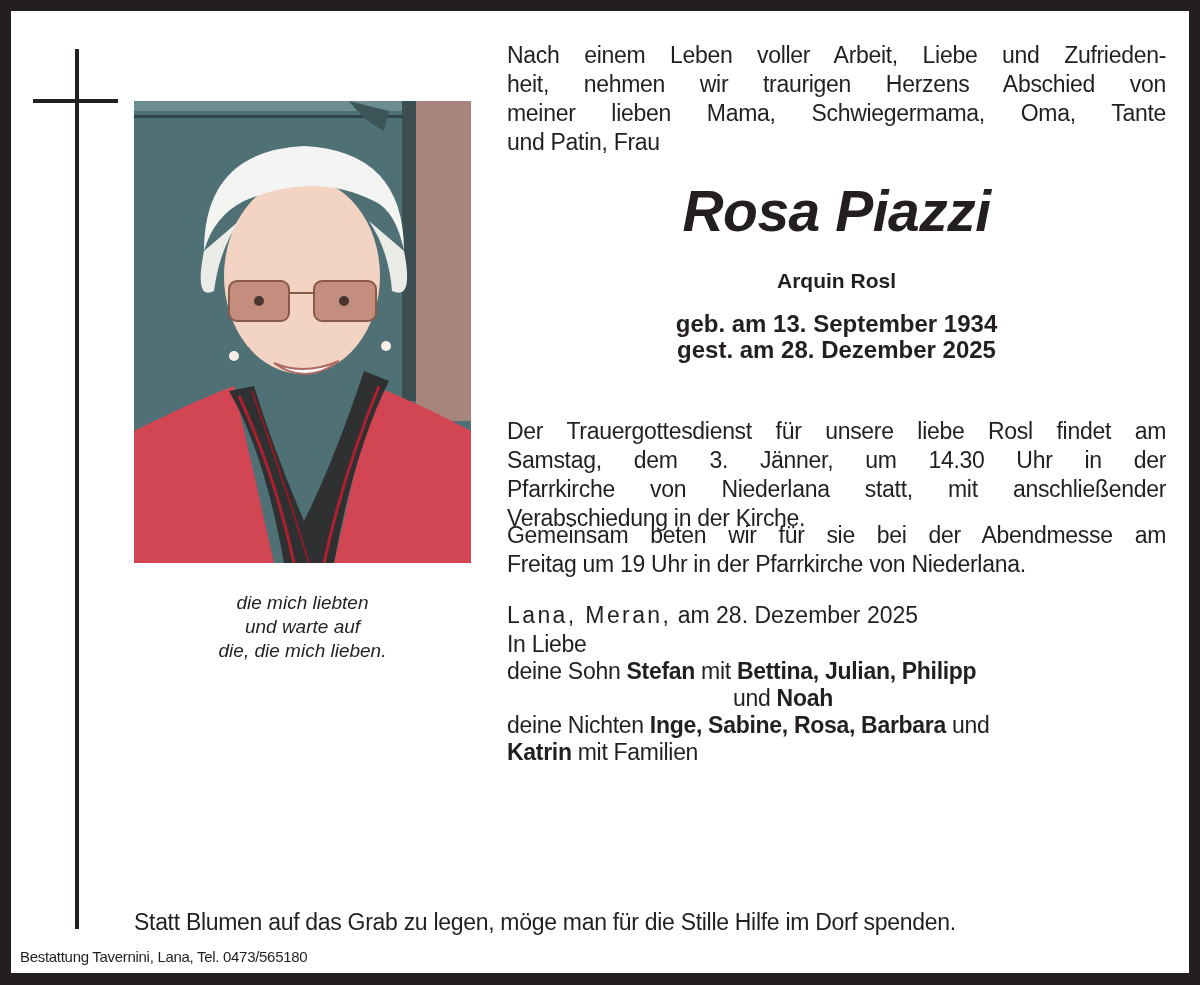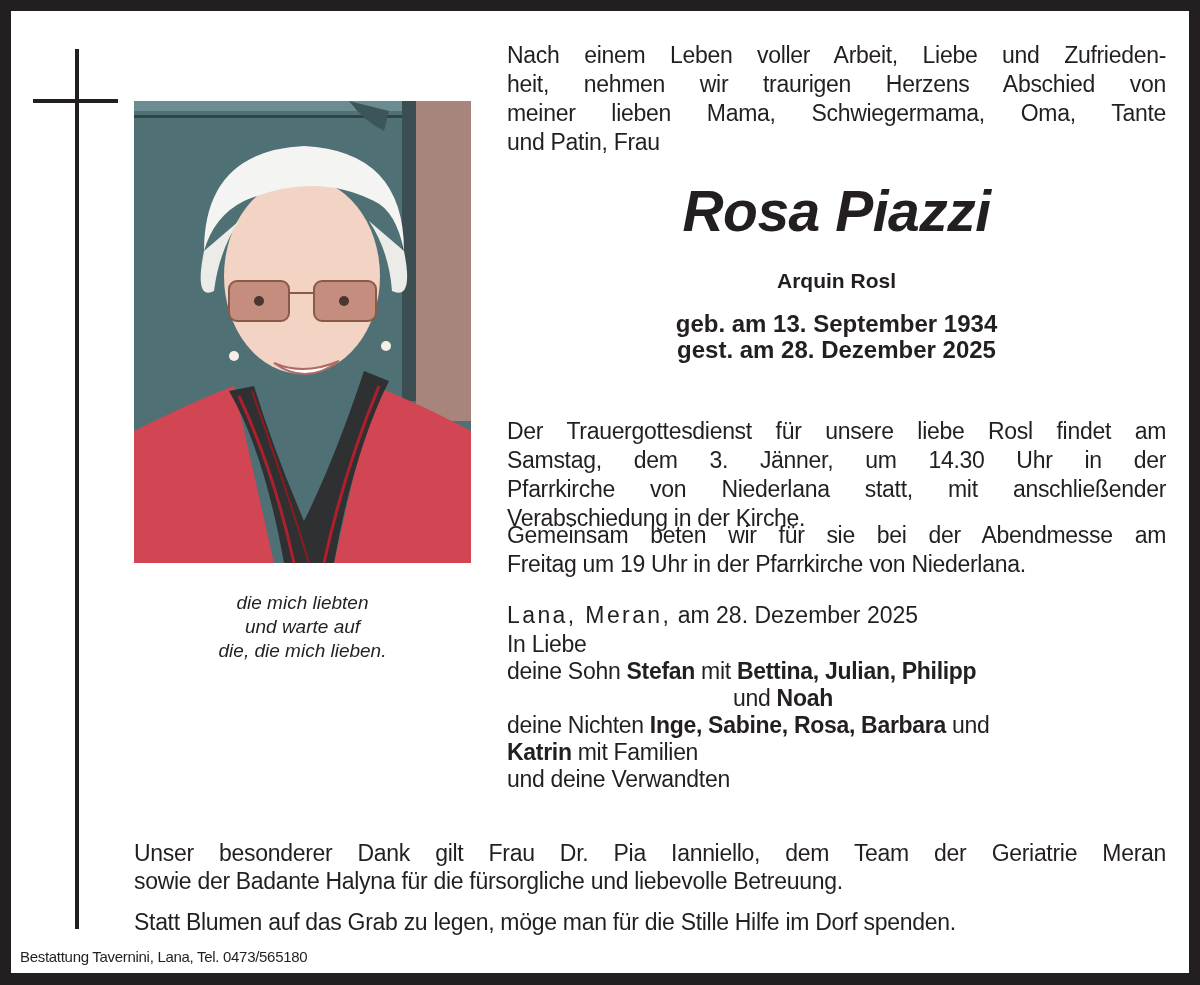--- a/index.html
+++ b/index.html
@@ -159,24 +159,19 @@
     <span class="spaced">Lana, Meran,</span>
     <span>am 28. Dezember 2025</span>
   </div>
 
   <div class="family">
     <div>In Liebe</div>
     <div><span>deine Sohn </span><b>Stefan</b><span> mit </span><b>Bettina, Julian, Philipp</b></div>
     <div class="indent"><span>und </span><b>Noah</b></div>
     <div><span>deine Nichten </span><b>Inge, Sabine, Rosa, Barbara</b><span> und</span></div>
     <div><b>Katrin</b><span> mit Familien</span></div>
-    <div>und deine Verwandten</div>
   </div>
 
-  <div class="thanks">
-    <span class="line-j">Unser besonderer Dank gilt Frau Dr. Pia Ianniello, dem Team der Geriatrie Meran</span>
-    <span class="line">sowie der Badante Halyna für die fürsorgliche und liebevolle Betreuung.</span>
-  </div>
 
   <div class="flowers">Statt Blumen auf das Grab zu legen, möge man für die Stille Hilfe im Dorf spenden.</div>
 
   <div class="footer">Bestattung Tavernini, Lana, Tel. 0473/565180</div>
 </div>
 
 </body></html>

